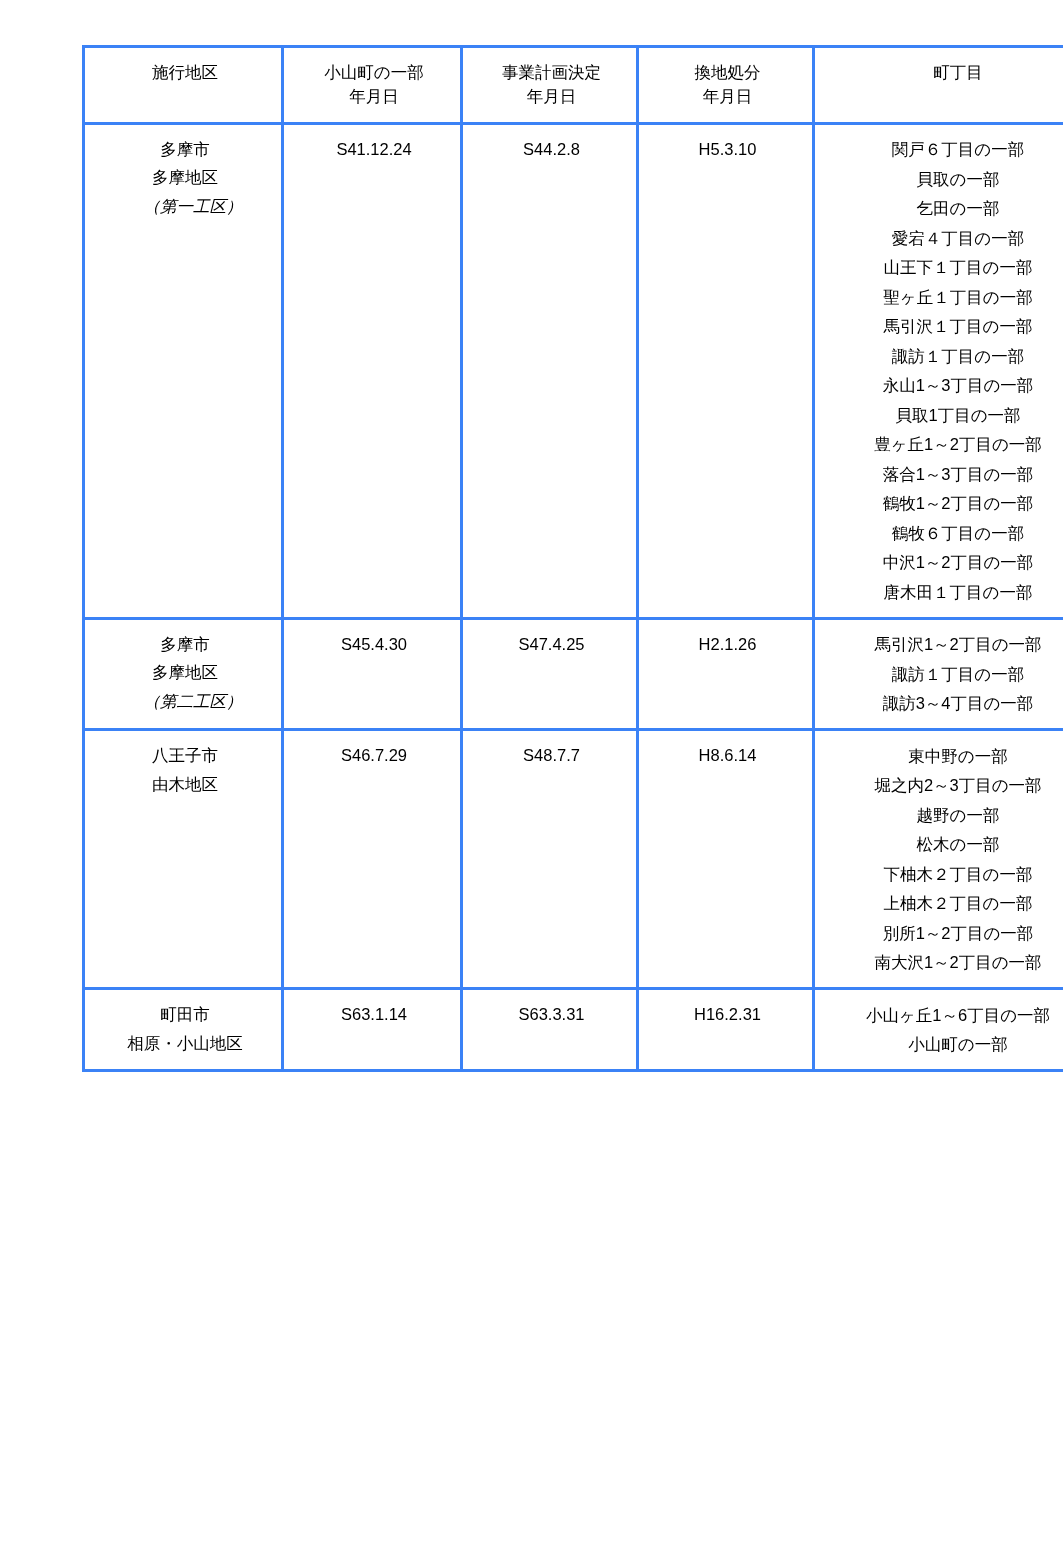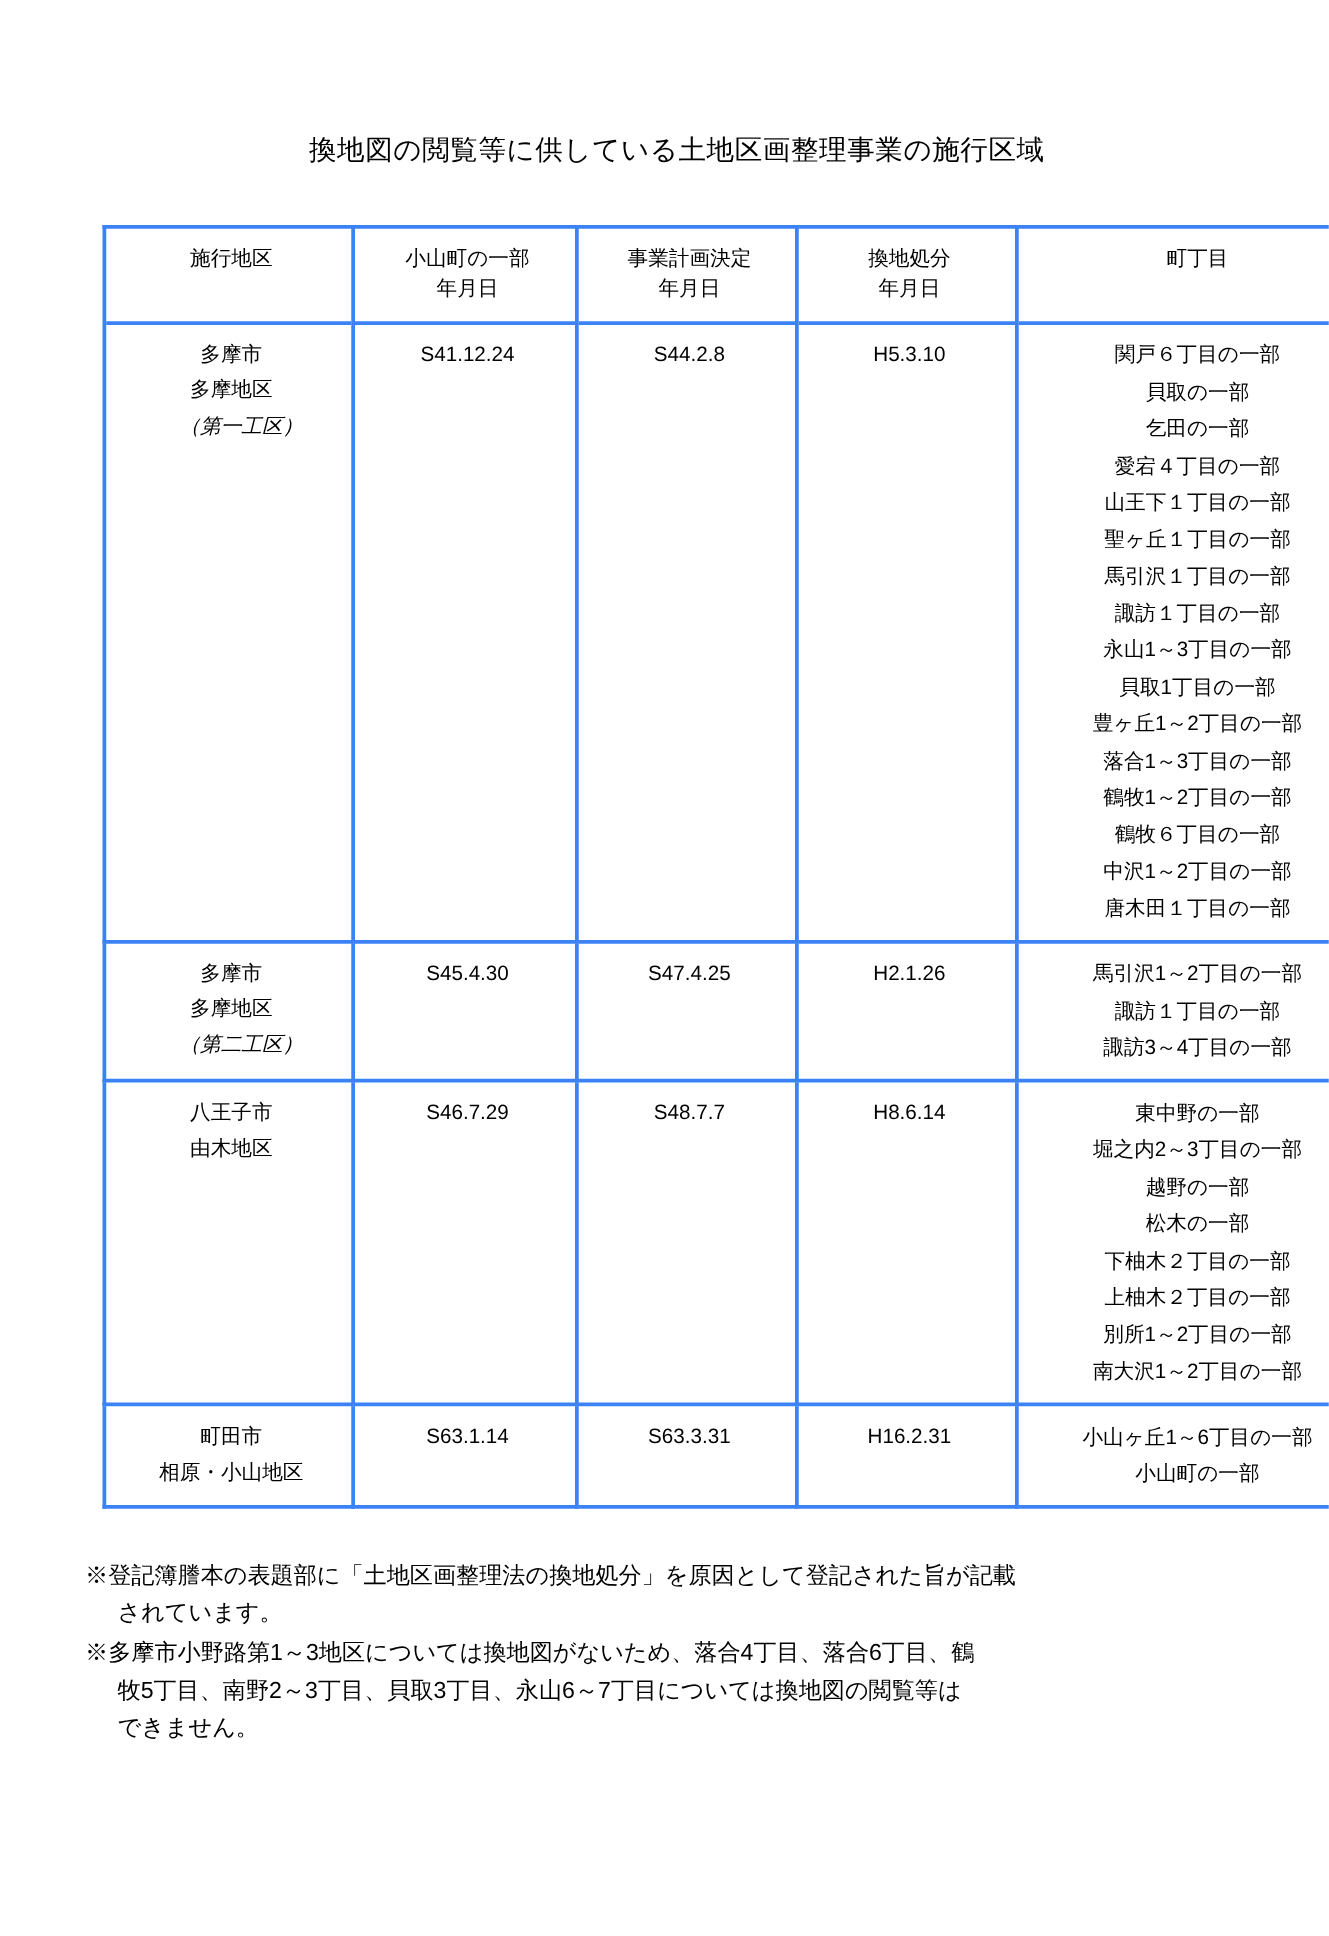--- a/index.html
+++ b/index.html
@@ -99,21 +99,20 @@
   .note-cont {
     display: block;
     padding-left: 26px;
   }
 </style>
 </head>
 <body>
 
 <div class="page">
 
-  <h1 class="doc-title">換地図の閲覧等に供している土地区画整理事業の施行区域</h1>
 
   <div class="table-wrap">
     <table class="main-table">
       <thead>
         <tr>
           <th class="col-1">
             <span class="head-line">施行地区</span>
           </th>
           <th class="col-2">
             <span class="head-line">小山町の一部</span>
@@ -234,25 +233,14 @@
           <td class="col-5 places">
             <span class="cell-line">小山ヶ丘1～6丁目の一部</span>
             <span class="cell-line">小山町の一部</span>
           </td>
         </tr>
 
       </tbody>
     </table>
   </div>
 
-  <div class="notes">
-    <div class="note note-1">
-      <span class="note-body">※登記簿謄本の表題部に「土地区画整理法の換地処分」を原因として登記された旨が記載</span>
-      <span class="note-cont">されています。</span>
-    </div>
-    <div class="note note-2">
-      <span class="note-body">※多摩市小野路第1～3地区については換地図がないため、落合4丁目、落合6丁目、鶴</span>
-      <span class="note-cont">牧5丁目、南野2～3丁目、貝取3丁目、永山6～7丁目については換地図の閲覧等は</span>
-      <span class="note-cont">できません。</span>
-    </div>
-  </div>
 
 </div>
 
 </body></html>

